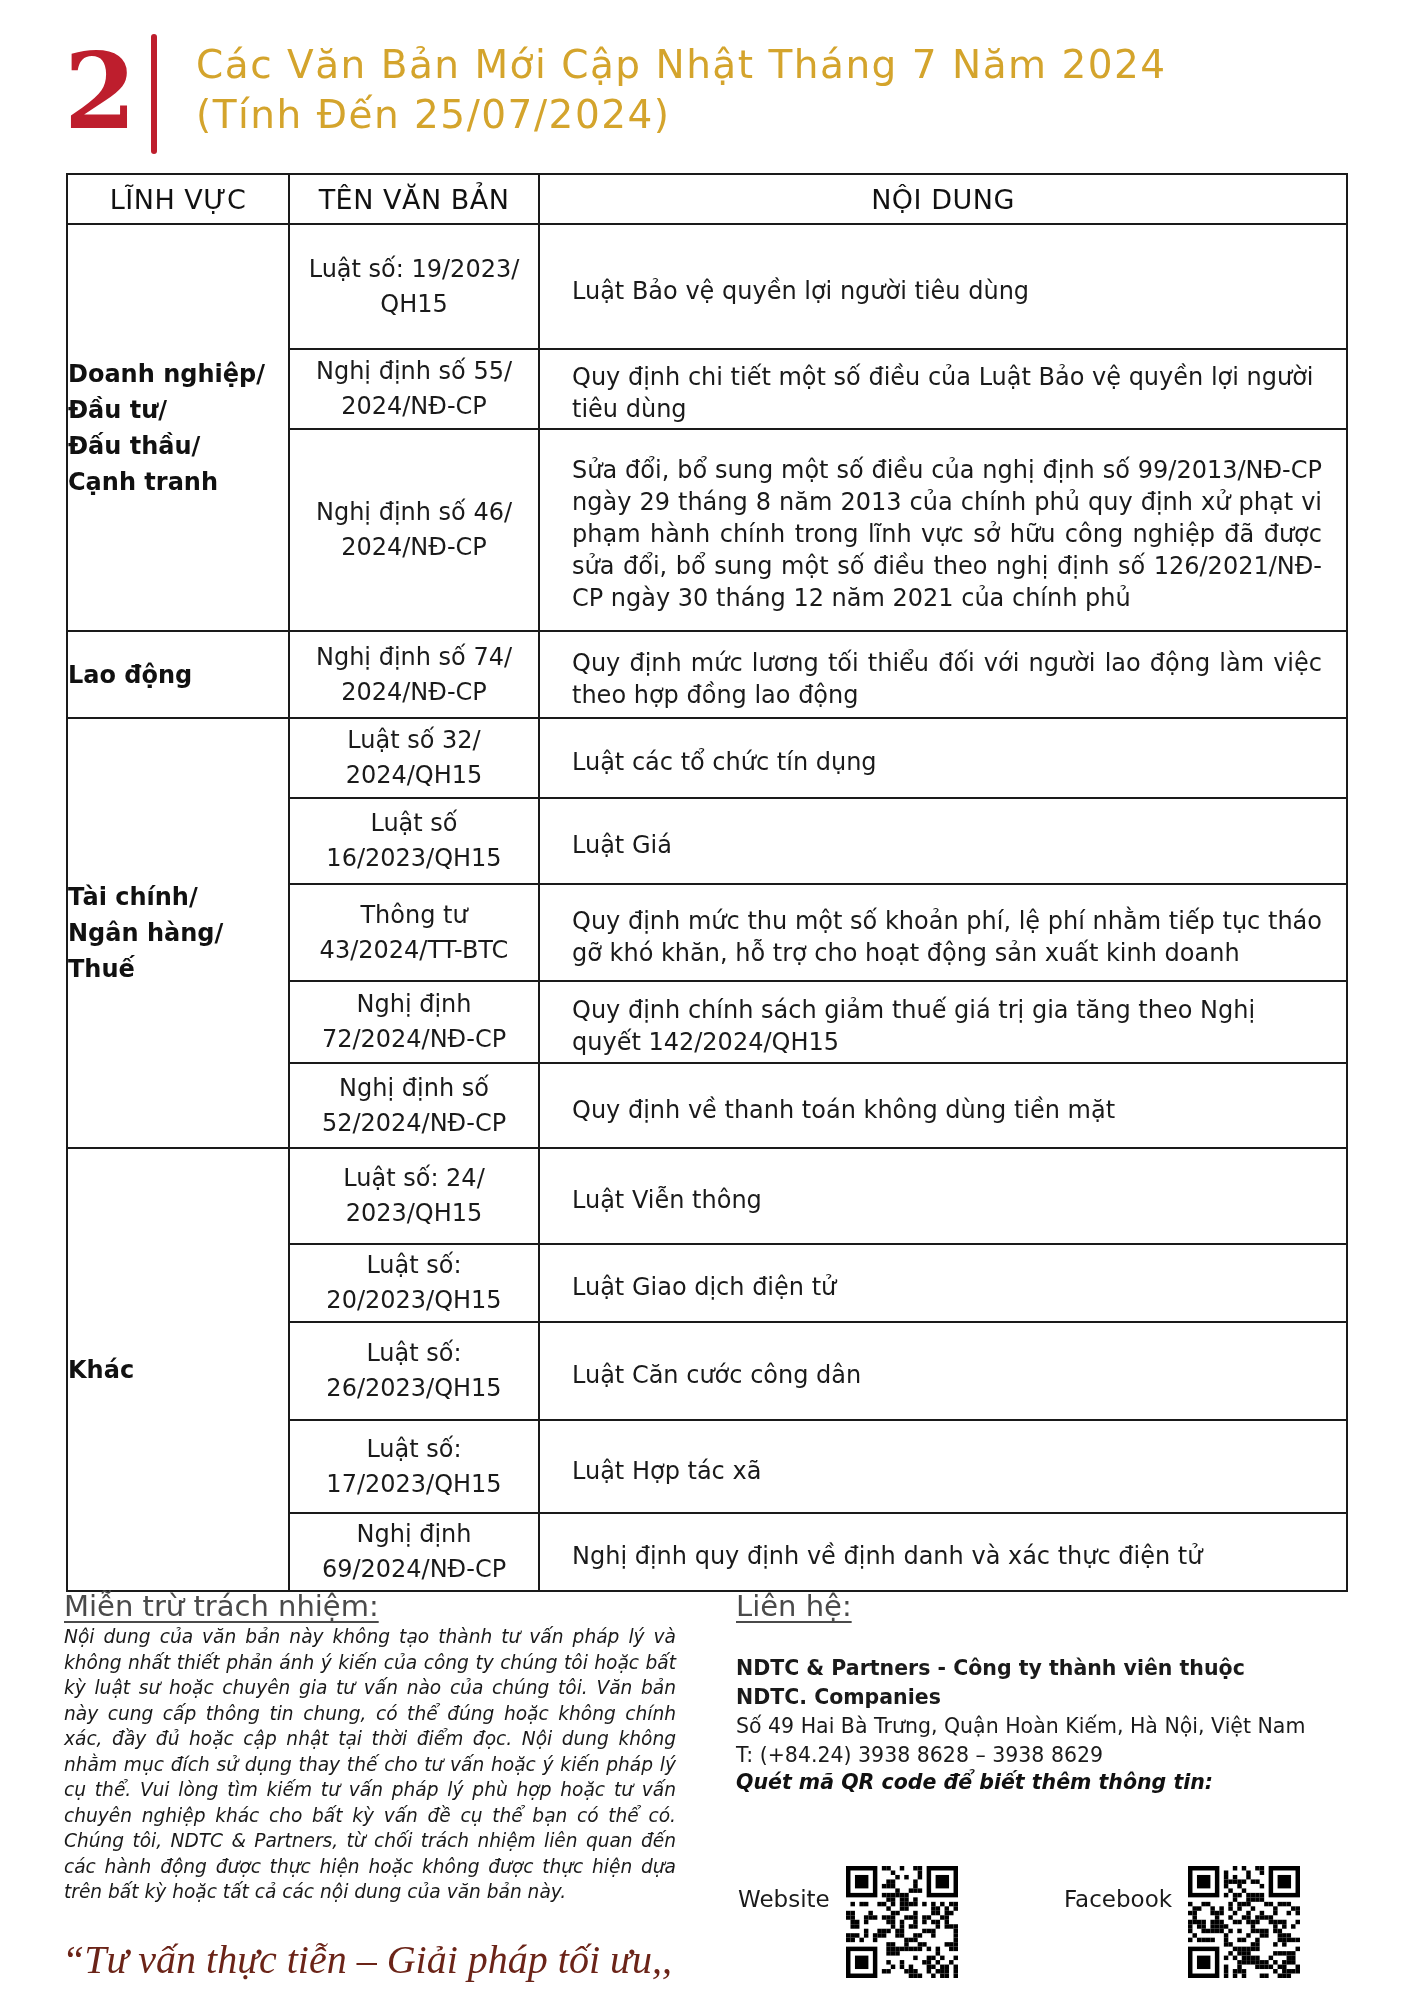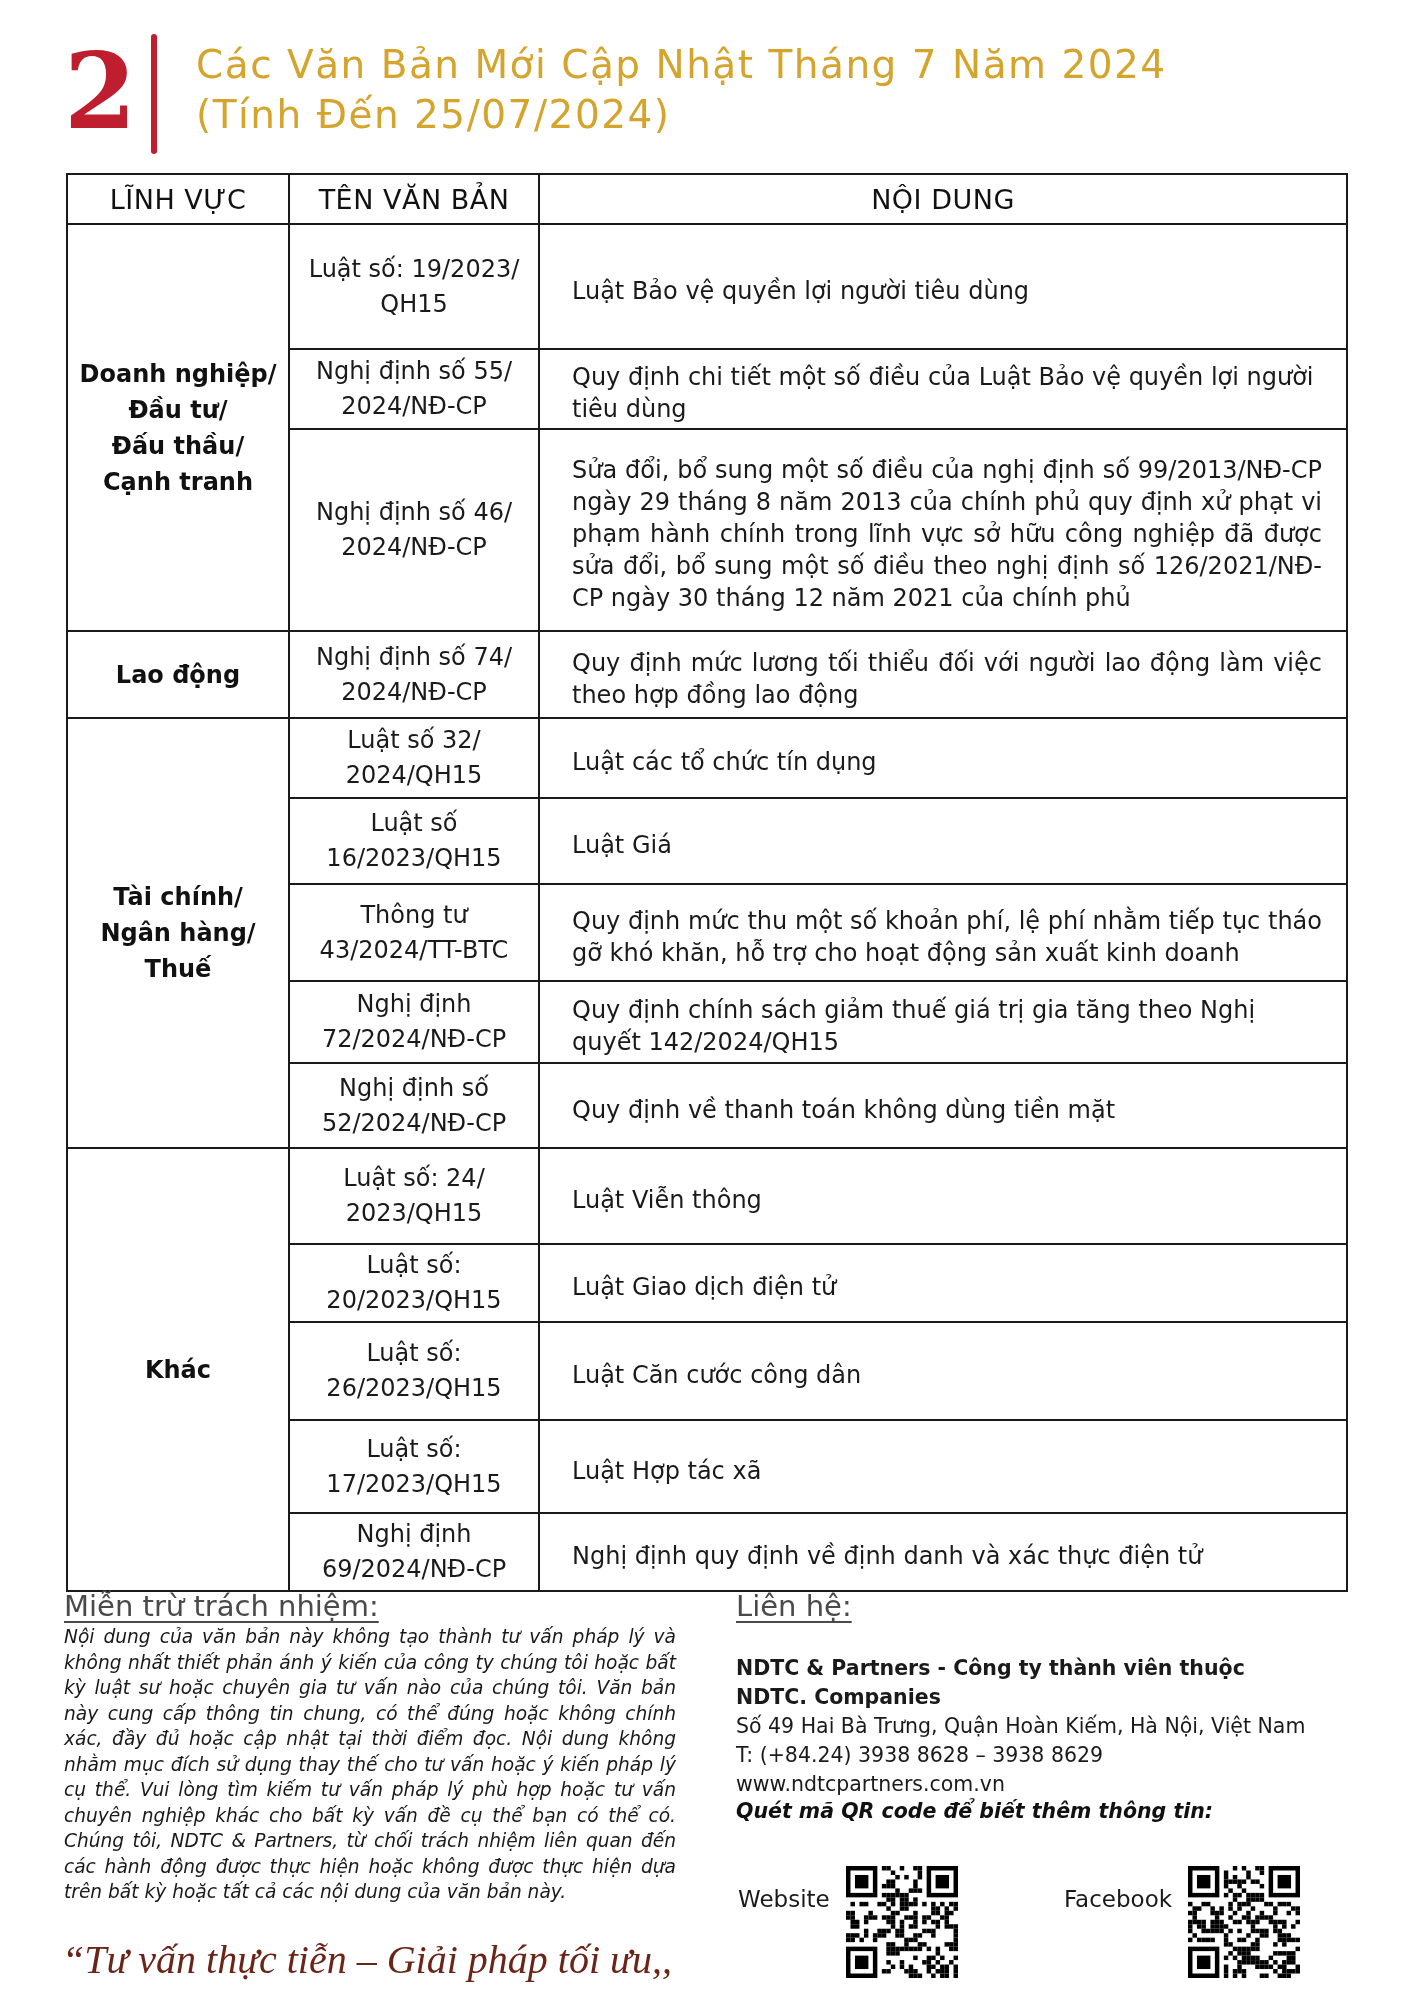--- a/index.html
+++ b/index.html
@@ -5,21 +5,21 @@
   html, body { margin:0; padding:0; background:#ffffff; }
   body { width:1414px; height:2000px; position:relative; overflow:hidden; font-family:"DejaVu Sans", sans-serif; color:#1a1a1a; }
   .section-number { position:absolute; left:64px; top:40px; width:62px; font-family:"DejaVu Serif", serif; font-weight:bold; font-size:104px; line-height:104px; color:#be1e2d; }
   .section-bar { position:absolute; left:151px; top:34px; width:6px; height:120px; background:#be1e2d; border-radius:3px; }
   .section-title { position:absolute; left:196px; top:40px; font-size:39px; line-height:50px; color:#d4a42c; letter-spacing:1.5px; }
   .section-title div { white-space:nowrap; }
 
   table.doc-table { position:absolute; left:66px; top:173px; width:1282px; border-collapse:collapse; table-layout:fixed; }
   .doc-table th, .doc-table td { border:2px solid #1a1a1a; padding:0; vertical-align:middle; }
   .doc-table th { height:48px; font-weight:normal; font-size:27px; color:#111; text-align:center; letter-spacing:0.5px; }
-  .doc-table td.cat { font-weight:bold; font-size:24px; text-align:center; line-height:36px; color:#111; }
+  .doc-table td.cat { font-weight:bold; font-size:24px; line-height:36px; color:#111; }
   .doc-table td.name { font-size:24px; text-align:center; line-height:35px; color:#1a1a1a; }
   .doc-table td.content { font-size:24px; line-height:32px; padding:8px 24px 0 32px; text-align:justify; color:#1a1a1a; }
   .doc-table td.content.left { text-align:left; }
 
   .disclaimer { position:absolute; left:64px; top:1588px; width:612px; }
   .footer-heading { font-size:29px; color:#4a4a4a; text-decoration:underline; text-underline-offset:5px; text-decoration-thickness:2px; line-height:36px; }
   .disclaimer-body { margin-top:0; font-size:18.6px; font-style:italic; line-height:25.5px; text-align:justify; color:#1a1a1a; }
   .slogan { position:absolute; left:62px; top:1936px; font-family:"Liberation Serif", serif; font-style:italic; font-size:40px; color:#6b2418; white-space:nowrap; }
 
   .contact { position:absolute; left:736px; top:1588px; width:660px; }
@@ -146,21 +146,20 @@
 </div>
 <div class="slogan">“Tư vấn thực tiễn – Giải pháp tối ưu,,</div>
 
 <div class="contact">
   <div class="footer-heading">Liên hệ:</div>
   <div class="contact-lines">
     <div class="strong">NDTC &amp; Partners - Công ty thành viên thuộc</div>
     <div class="strong">NDTC. Companies</div>
     <div>Số 49 Hai Bà Trưng, Quận Hoàn Kiếm, Hà Nội, Việt Nam</div>
     <div>T: (+84.24) 3938 8628 – 3938 8629</div>
-    <div>www.ndtcpartners.com.vn</div>
   </div>
   <div class="qr-prompt">Quét mã QR code để biết thêm thông tin:</div>
 </div>
 
 <div class="qr-row" style="left:738px">
   <span class="qr-label">Website</span>
   <svg class="qr" id="qr-website" viewBox="0 0 25 25">
       <rect x="8" y="0" width="1" height="1" fill="#000"></rect>
       <rect x="9" y="0" width="1" height="1" fill="#000"></rect>
       <rect x="12" y="0" width="1" height="1" fill="#000"></rect>

